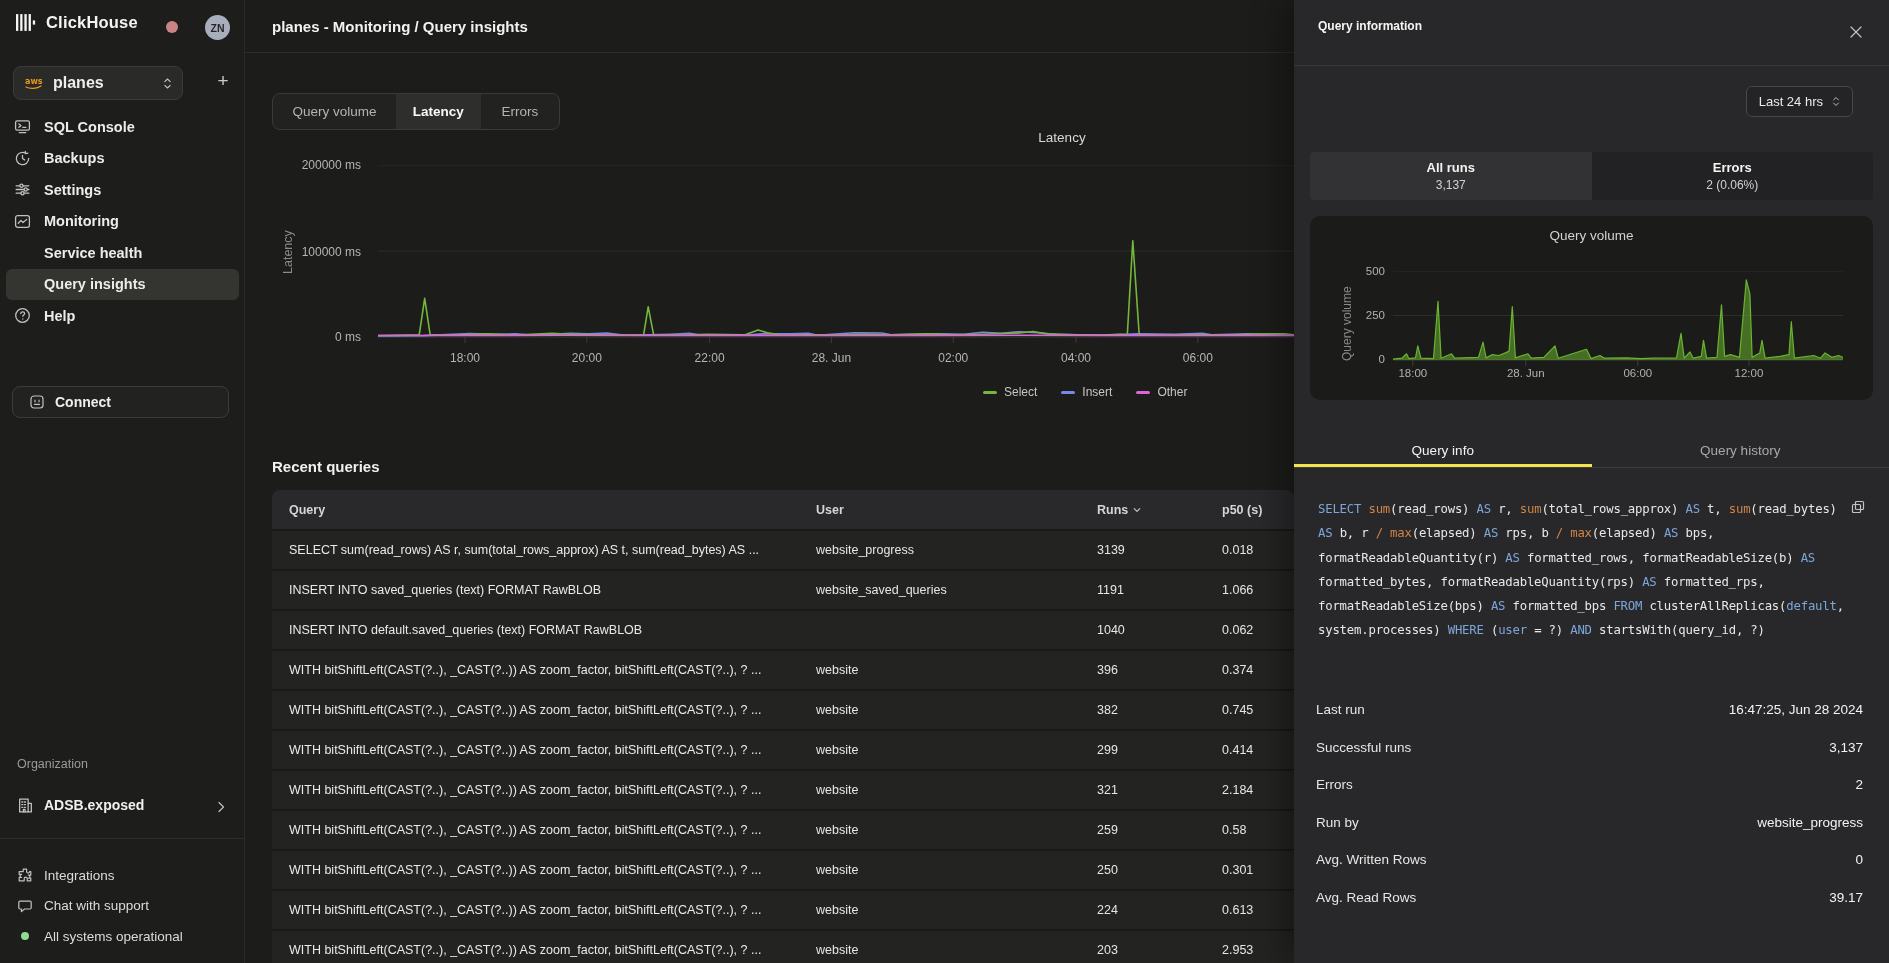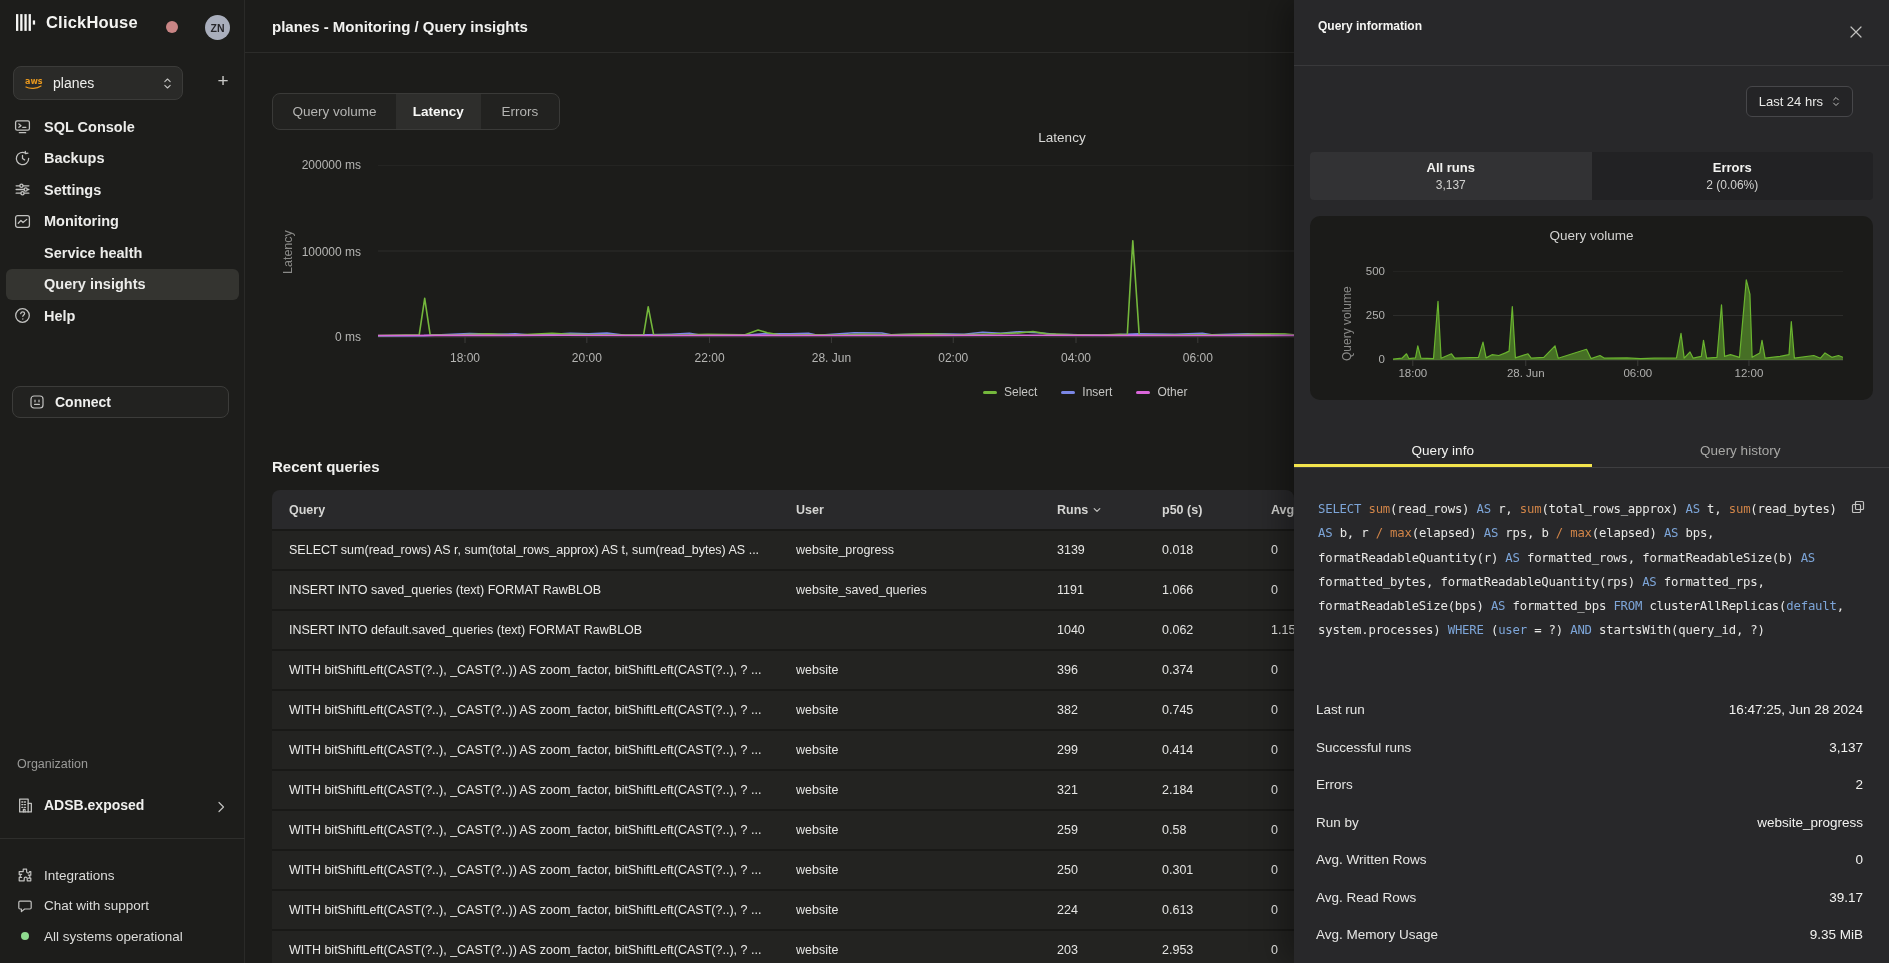--- a/index.html
+++ b/index.html
@@ -6,21 +6,21 @@
   html,body { width:1889px; height:963px; background:#1c1c1a; font-family:"Liberation Sans",sans-serif; overflow:hidden; color:#e8e8e6; }
 
   
   #sidebar { position:absolute; left:0; top:0; width:245px; height:963px; background:#1d1d1b; border-right:1px solid #2a2a28; z-index:5;padding-left:16px; }
   .brand-row { position:absolute; left:16px; top:13px; display:flex; align-items:center; gap:9px; }
   .brand-logo { width:21px; height:19px; display:inline-block; }
   .brand-name { font-size:16.5px; font-weight:700; color:#f4f4f2; letter-spacing:.2px; }
   .rec-dot { position:absolute; left:166px; top:21px; width:12px; height:12px; border-radius:50%; background:#c98585; }
   .avatar { position:absolute; left:205px; top:15px; width:25px; height:25px; border-radius:50%; background:#a9aebc; color:#26262a; font-size:10.5px; font-weight:700; display:flex; align-items:center; justify-content:center; }
   .svc-select { position:absolute; left:13px; top:66px; width:170px; height:34px; background:#2a2a28; border:1px solid #3b3b39; border-radius:8px; display:flex; align-items:center; padding:0 10px; gap:9px; cursor:pointer; }
-  .svc-select .lbl { font-size:14px; color:#eeeeec; flex:1; }
+  .svc-select .lbl { font-size:16px; color:#eeeeec; flex:1;font-weight:bold; }
   .add-btn { position:absolute; left:211px; top:70px; width:24px; height:24px; color:#c9c9c7; font-size:19px; line-height:22px; text-align:center; cursor:pointer; }
   #side-menu { position:absolute; left:6px; top:111px; width:233px; }
   .side-item { height:31.5px; display:flex; align-items:center; padding-left:8px; border-radius:6px; cursor:pointer;font-weight:bold; }
   .side-item.active { background:#343430; }
   .side-item .icon { width:17px; height:17px; margin-right:13px; }
   .side-item .icon.spacer { visibility:hidden; }
   .side-label { font-size:14.5px; color:#ececea; }
   #connect-btn { position:absolute; left:12px; top:386px; width:217px; height:32px; border:1px solid #3c3c3a; border-radius:8px; display:flex; align-items:center; padding-left:16px; gap:10px; cursor:pointer; background:#222220; }
   #connect-btn .icon { width:16px; height:16px; }
   #connect-btn span.lbl { font-size:14px; font-weight:600; color:#f0f0ee; }
@@ -47,21 +47,21 @@
   .vlab { position:absolute; font-size:12.5px; color:#8a8a88; transform:rotate(-90deg); transform-origin:left top; white-space:nowrap; }
   .ytick { position:absolute; width:100px; text-align:right; font-size:12px; color:#b5b5b3; height:14px; line-height:14px; }
   .xtick { position:absolute; width:60px; text-align:center; font-size:12px; color:#b5b5b3; }
   #lat-plot { position:absolute; left:133px; top:165px; width:916px; height:179px; }
   #legend { position:absolute; left:738px; top:385px; display:flex; gap:24px; }
   .leg-item { display:flex; align-items:center; gap:7px; font-size:12px; color:#c5c5c3; }
   .leg-swatch { width:14px; height:3px; border-radius:2px; }
 
   #rq-title { position:absolute; left:27px; top:458px; font-size:15px; font-weight:700; color:#f0f0ee; }
   #rq-table { position:absolute; left:27px; top:490px; width:1022px; overflow:hidden; border-radius:8px 8px 0 0; }
-  .rq-grid { display:grid; grid-template-columns:507px 261px 105px 109px 1fr; align-items:center; padding-left:17px; }
+  .rq-grid { display:grid; grid-template-columns:507px 261px 105px 109px 1fr; align-items:center; padding-left:17px;gap:20px; }
   #rq-head { height:39px; background:#29292b; font-size:12.5px; font-weight:600; color:#d5d5d3; }
   .rq-row { height:40px; background:#232321; border-top:2px solid #191917; font-size:12.5px; color:#e6e6e4; cursor:pointer; }
   .rq-row .q { white-space:nowrap; overflow:hidden; padding-right:14px; color:#eaeae8; }
   .sort-ic { display:inline-block; width:10px; height:10px; margin-left:4px; vertical-align:-1px; }
 
   
   #panel { position:absolute; left:1294px; top:0; width:595px; height:963px; background:#28282a; z-index:10; overflow:hidden; box-shadow:-10px 0 30px rgba(0,0,0,.35); }
   #panel-title { position:absolute; left:24px; top:19px; font-size:12px; font-weight:700; color:#f5f5f3; }
   #panel-close { position:absolute; right:26px; top:25px; width:14px; height:14px; cursor:pointer; }
   #panel-div { position:absolute; left:0; top:65px; width:100%; height:1px; background:#39393b; }
@@ -459,19 +459,15 @@
         <span class="d-val">website_progress</span>
       </div>
       <div class="detail-row">
         <span class="d-lbl">Avg. Written Rows</span>
         <span class="d-val">0</span>
       </div>
       <div class="detail-row">
         <span class="d-lbl">Avg. Read Rows</span>
         <span class="d-val">39.17</span>
       </div>
-      <div class="detail-row">
-        <span class="d-lbl">Avg. Memory Usage</span>
-        <span class="d-val">9.35 MiB</span>
-      </div>
       <div class="detail-row"></div>
     </div>
 </div>
 
 </body></html>

